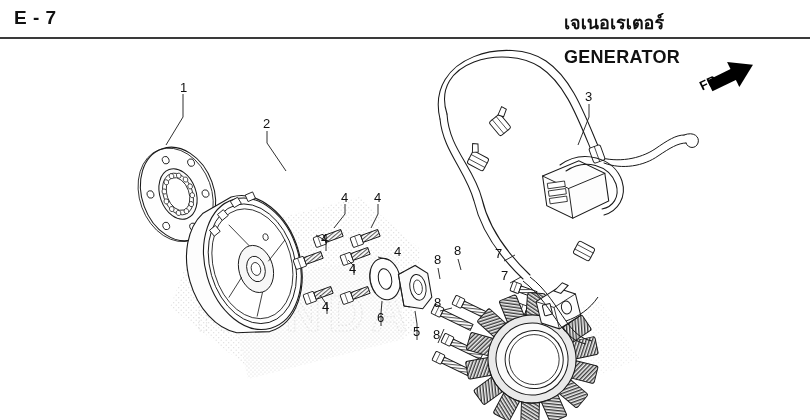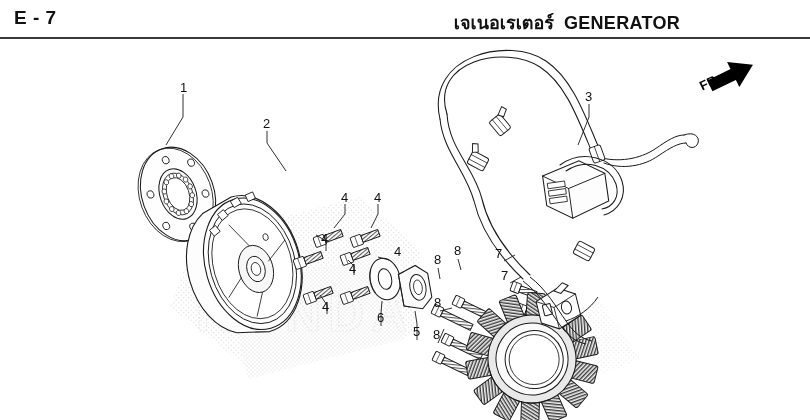--- a/index.html
+++ b/index.html
@@ -12,21 +12,21 @@
 
   
   #header{position:absolute;left:0;top:0;width:810px;height:38px;}
   #section-code{
     position:absolute;left:14px;top:7px;
     font-size:19px;font-weight:bold;letter-spacing:.5px;
     color:#111;white-space:nowrap;
   }
   #title-wrap{
     position:absolute;right:130px;top:8px;
-    display:flex;align-items:baseline;gap:10px;white-space:nowrap;
+    display:flex;align-items:baseline;gap:10px;white-space:nowrap;flex-direction:column;
   }
   #title-th{font-size:18px;font-weight:bold;color:#111;}
   #title-en{font-size:18px;font-weight:bold;color:#111;letter-spacing:.3px;}
   #header-rule{
     position:absolute;left:0;top:37px;width:810px;height:2px;background:#3a3a3a;
   }
 
   
   #canvas{position:absolute;left:0;top:39px;width:810px;height:381px;}
   #canvas svg{display:block;}

